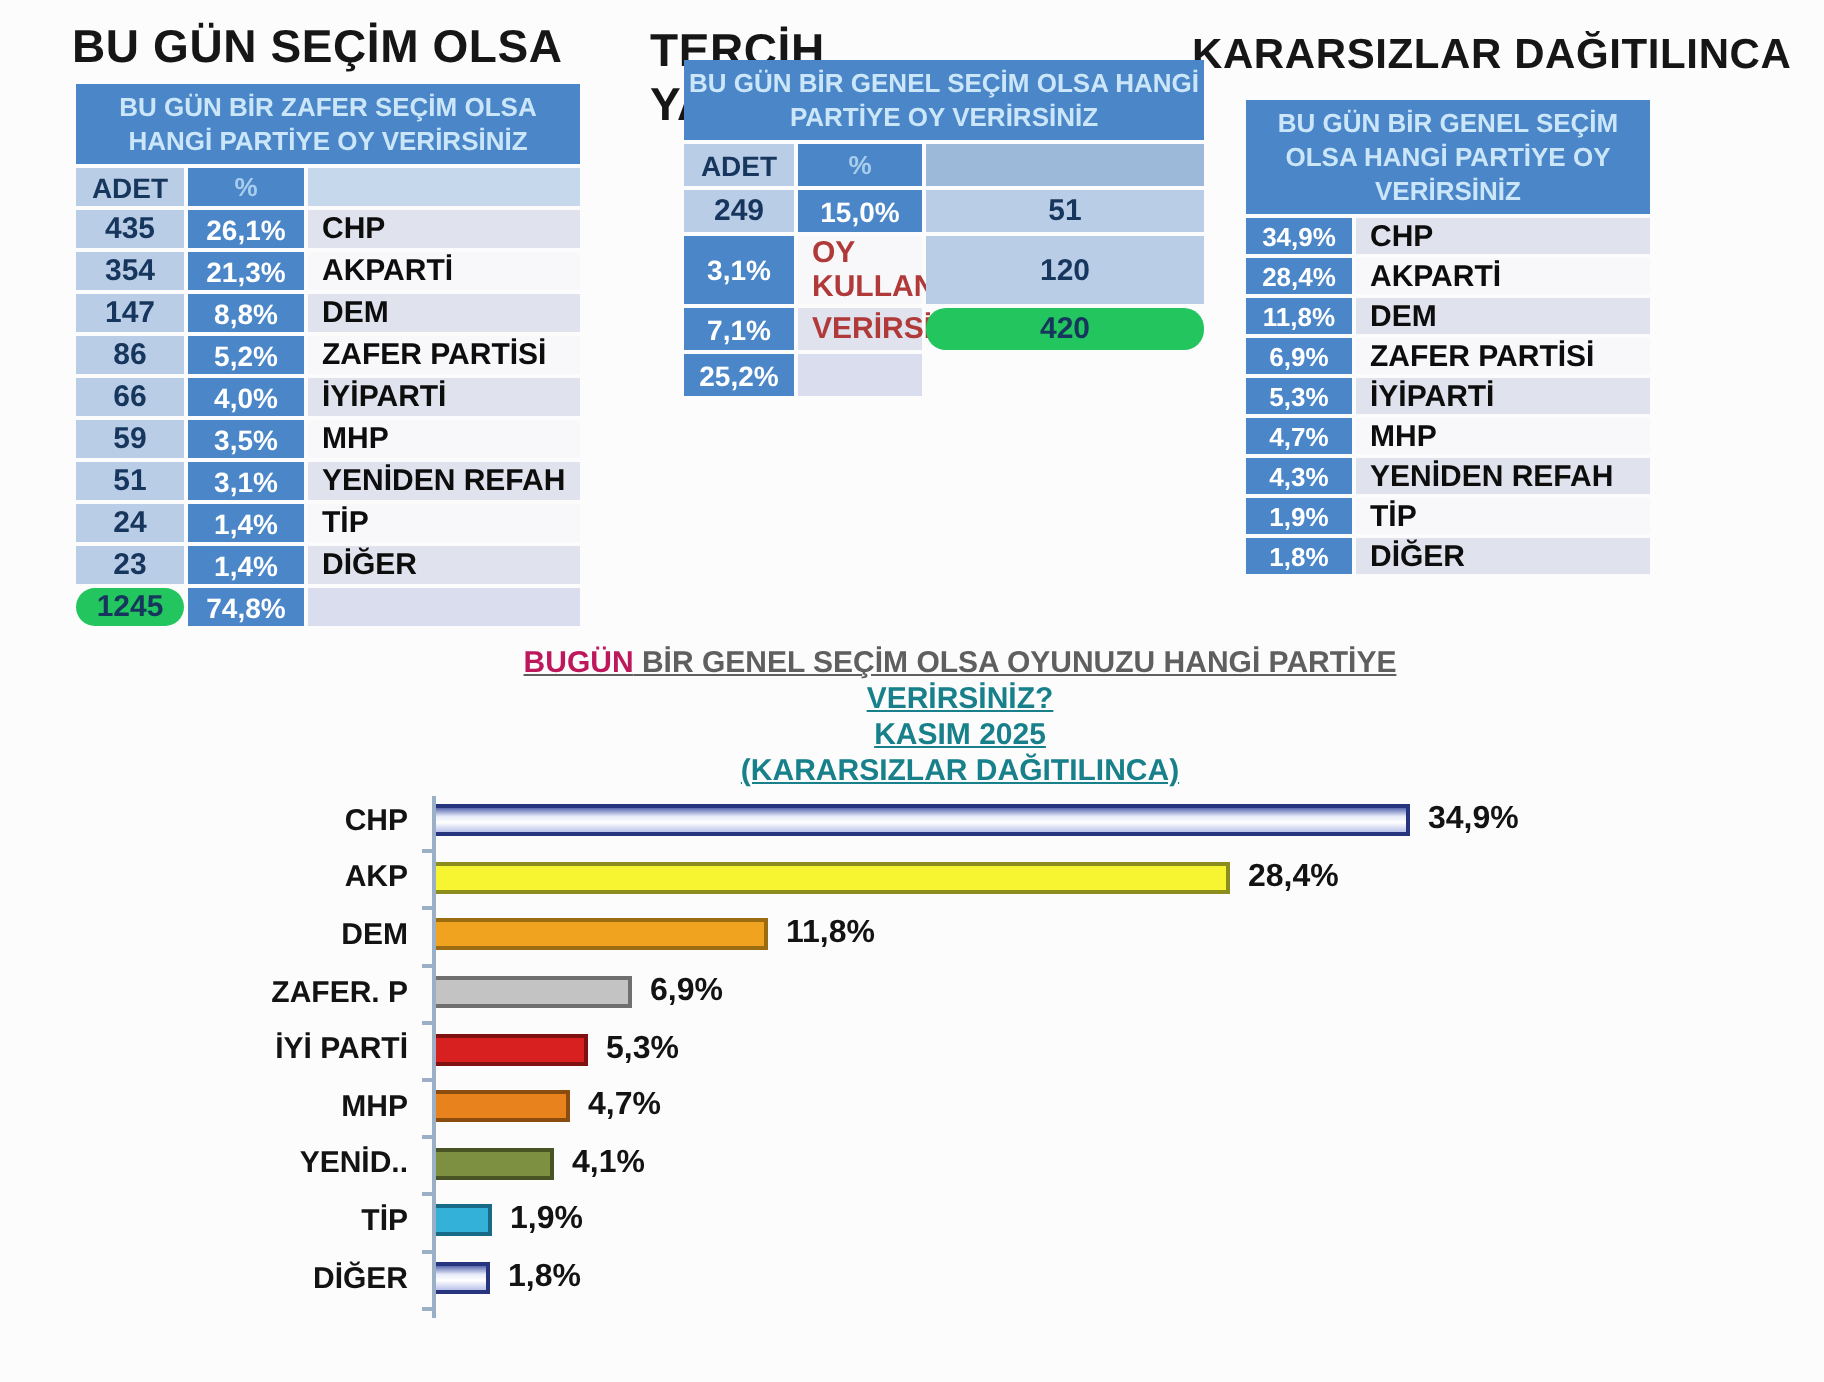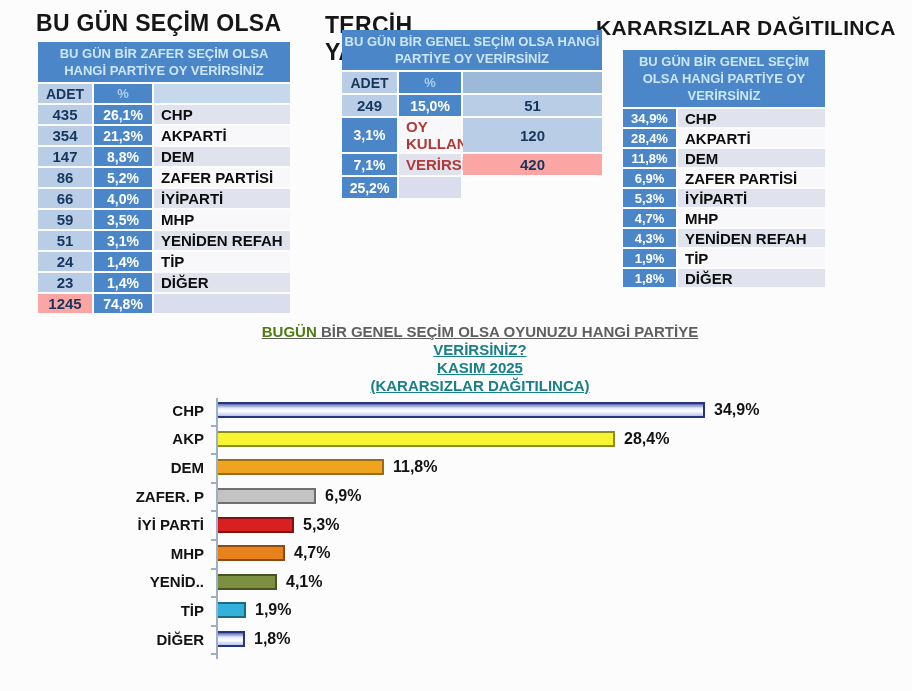--- a/index.html
+++ b/index.html
@@ -24,31 +24,31 @@
   .colh-adet{background:#b9cde6;color:#17365d;font-size:14px;}
   .colh-pct{background:#4b87c8;color:#a9cdec;font-size:13px;}
   .colh-blank-l{background:#c5d8ec;}
   .colh-blank-m{background:#9db9da;}
   .adet{background:#b9cde6;color:#17365d;font-size:15px;}
   .pct{background:#4b87c8;color:#ffffff;font-size:14px;}
   .lbl{justify-content:flex-start;padding-left:7px;color:#0d0d0d;font-size:15px;}
   .alt-a{background:#e0e3ed;}
   .alt-b{background:#f8f8fa;}
   .red{color:#b03a3a;}
-  .tot-adet{background:#fca5a5;color:#17365d;}
+  .tot-adet{background:#22c55e;color:#17365d;border-radius:10px;}
   .tot-lbl{background:#dadded;}
   .t-mid .cell{min-height:21px;}
   .t-right .cell{min-height:18px;}
   .t-right .pct{font-size:13px;}
 
   
   .chart-title{position:absolute;left:140px;top:323px;width:680px;text-align:center;
                font-weight:bold;font-size:15px;line-height:18px;}
   .ct-line1{color:#5f5f5f;text-decoration:underline;}
-  .ct-line1 .hl{color:#4d7c0f;}
+  .ct-line1 .hl{color:#be185d;}
   .ct-sub{color:#18808a;text-decoration:underline;}
 
   .chart-rows{position:absolute;left:40px;top:396px;width:840px;}
   .chart-row{display:flex;align-items:center;height:28.6px;}
   .cat-label{width:164px;text-align:right;padding-right:12px;font-weight:bold;
              font-size:15px;color:#131313;flex:none;}
   .bar-zone{flex:1;display:flex;align-items:center;height:100%;}
   .axis{position:absolute;left:176px;top:2px;bottom:-6px;width:2px;background:#9bb0c6;}
   .ticks{position:absolute;left:171px;top:2px;bottom:-6px;width:5px;
          background:repeating-linear-gradient(to bottom,transparent 0,transparent 26.6px,#9bb0c6 26.6px,#9bb0c6 28.6px);}

